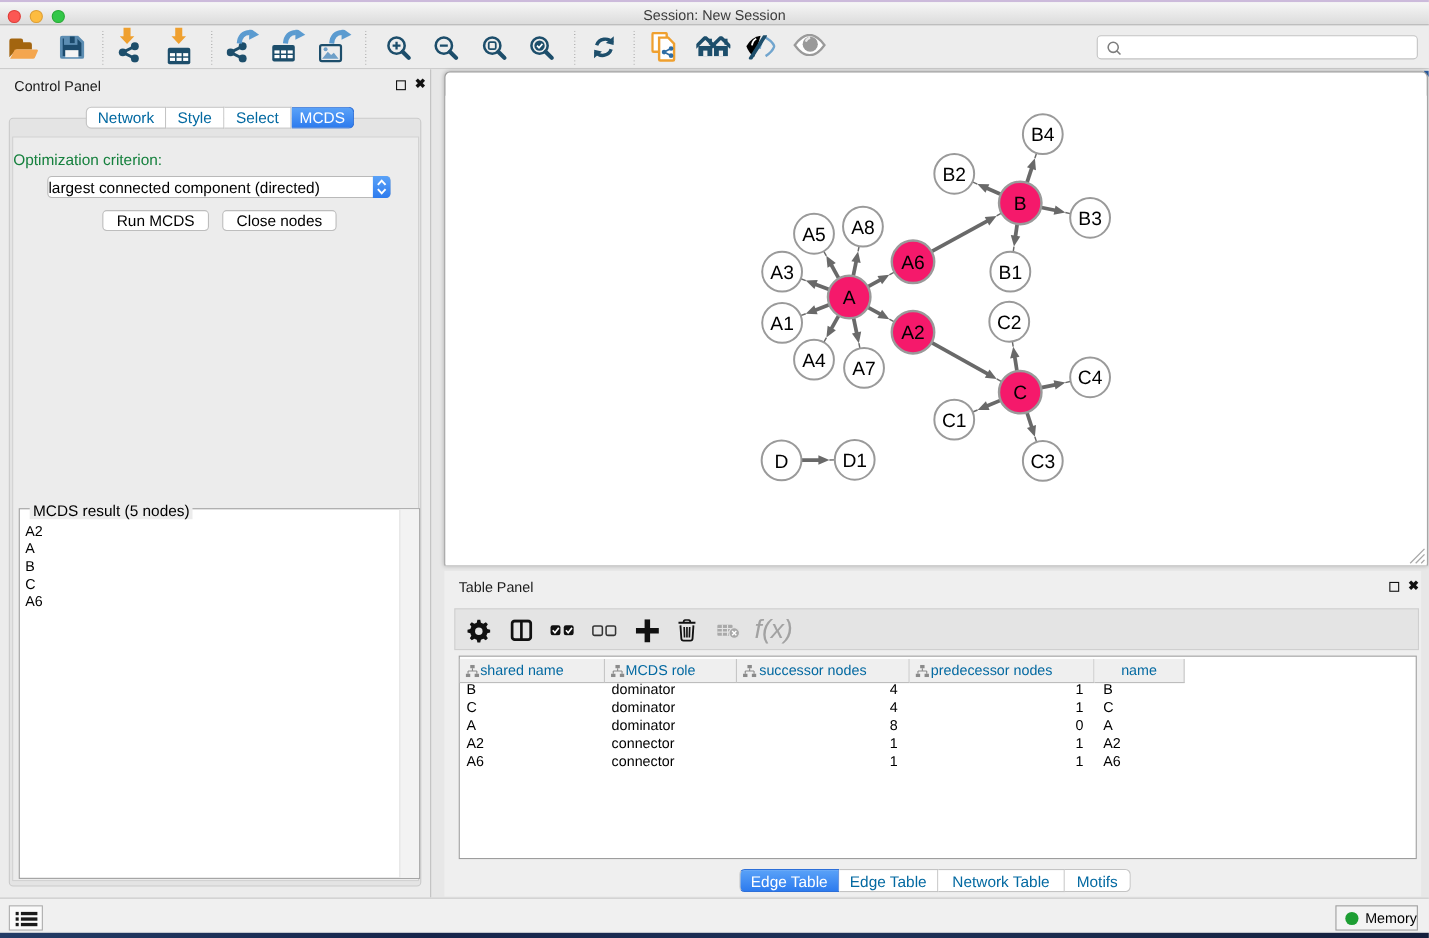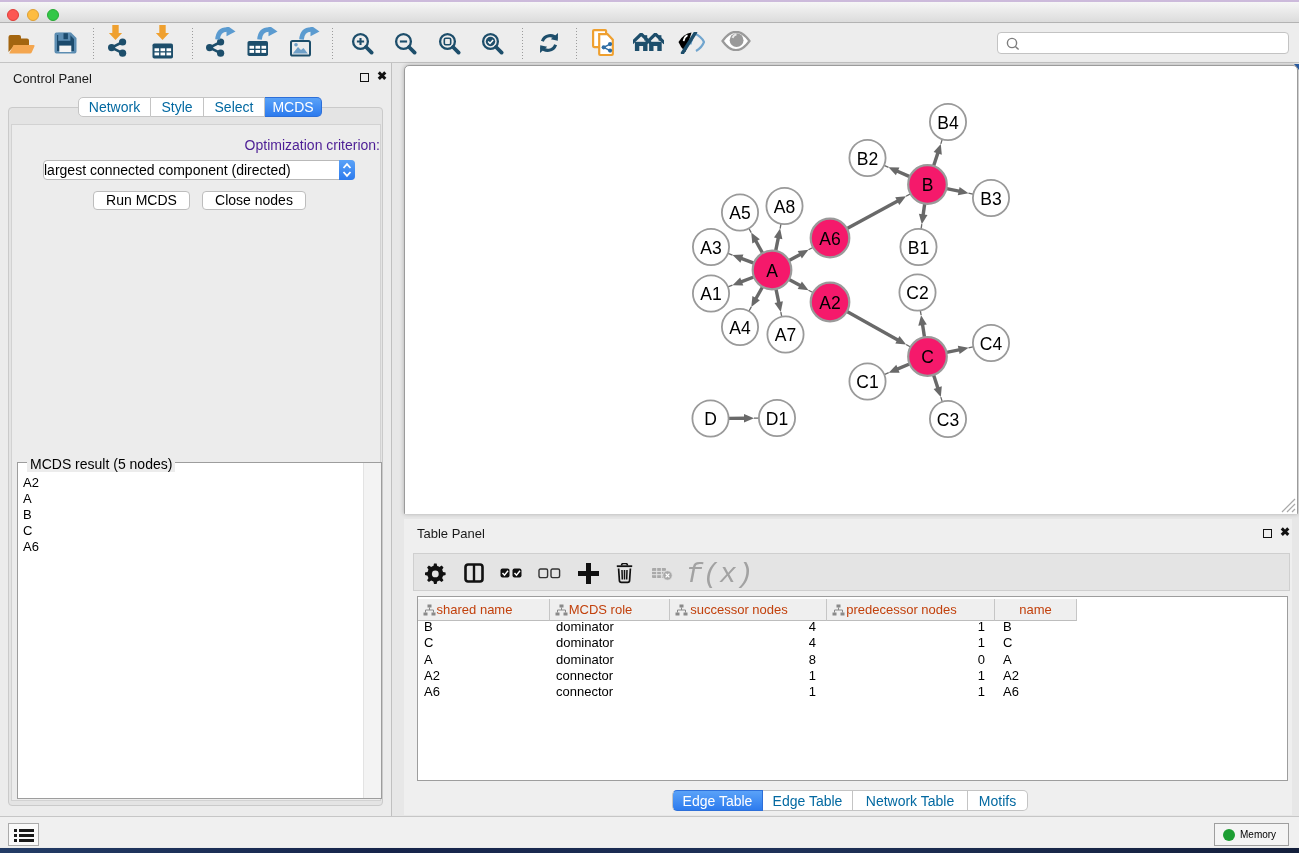--- a/index.html
+++ b/index.html
@@ -37,22 +37,22 @@
   .seg { position:absolute; display:flex; font-size:14px; }
   .seg div { background:#fff; border:1px solid #c4c4c4; border-left:none;
     display:flex; align-items:center; justify-content:center; color:#0369a1; }
   .seg div:first-child { border-left:1px solid #c4c4c4; border-radius:5px 0 0 5px; }
   .seg div:last-child { border-radius:0 5px 5px 0; }
   .seg .sel { background:linear-gradient(#5aa2f8,#2d7bee); color:#fff; border-color:#2d6fd8; }
   #cp-tabs { left:78px; top:34px; height:20px; }
   #cp-tabs .s1{width:73px}#cp-tabs .s2{width:53px}#cp-tabs .s3{width:61px}#cp-tabs .s4{width:57px}
   #cp-inner { position:absolute; left:11px; top:61px; width:370px; height:677px;
     background:#ececec; border:1px solid #d2d2d2; }
-  #opt-label { position:absolute; left:0; top:12px; width:100%; text-align:right;
-    font-size:14px; color:#4c1d95; }
+  #opt-label { position:absolute; left:0; top:12px; width:100%; text-align:left;
+    font-size:14px; color:#15803d; }
   #cp-select { position:absolute; left:31px; top:35px; width:312px; height:20px;
     background:#fff; border:1px solid #b9b9b9; border-radius:4px; font-size:14px;
     line-height:18px; color:#000; }
   #cp-select .updown { position:absolute; right:-1px; top:-1px; width:16px; height:20px;
     background:linear-gradient(#5aa2f8,#2d7bee); border-radius:0 4px 4px 0; }
   .pbtn { position:absolute; top:66px; height:19px; background:#fff;
     border:1px solid #bdbdbd; border-radius:4px; font-size:14px; text-align:center;
     line-height:17px; color:#000; }
   #mcds-fs { position:absolute; left:5px; top:331px; width:365px; height:343px; }
   #mcds-fs .box { position:absolute; left:0; top:6px; right:0; bottom:0;
@@ -76,46 +76,47 @@
     font-size:13px; color:#2b2b2b; }
   #canvas { position:absolute; left:0; top:21px; width:892px; height:427px; background:#fff; }
   
   #tpanel { left:404px; top:456px; width:888px; height:296px; background:#efefef; }
   #tpanel .hdr { position:absolute; left:13px; top:7px; font-size:13px; color:#1a1a1a; }
   #tp-toolbar { position:absolute; left:9px; top:34px; width:877px; height:38px;
     background:#e4e4e4; border:1px solid #cfcfcf; }
   #tp-table { position:absolute; left:13px; top:77px; width:871px; height:185px;
     background:#fff; border:1px solid #9d9d9d; }
   #tp-head { position:absolute; left:0; top:2px; height:22px; display:flex;
-    font-size:13px; color:#c2410c;justify-content:center; }
+    font-size:13px; color:#0369a1;justify-content:center; }
   #tp-head .c { background:#efefef; border-right:1px solid #c6c6c6;
     border-bottom:1px solid #bdbdbd; display:flex; align-items:center;
     justify-content:center; position:relative; }
   .trow { position:absolute; font-size:13px; color:#000; height:16px; line-height:16px; }
   #tbl-tabs { left:268px; top:271px; height:21px; }
   #tbl-tabs .s1{width:91px}#tbl-tabs .s2{width:90px}#tbl-tabs .s3{width:115px}#tbl-tabs .s4{width:60px}
   
   #statusbar { left:0; top:816px; width:1299px; height:31px; background:#f0f0f0;
     border-top:1px solid #c6c6c6; }
   #listbtn { position:absolute; left:8px; top:6px; width:31px; height:23px;
     background:#fafafa; border:1px solid #ababab; }
   #membtn { position:absolute; left:1214px; top:6px; width:75px; height:23px;
-    background:#f4f4f4; border:1px solid #9e9e9e; font-size:10px; line-height:21px;
-    color:#000; padding-left:25px; }
+    background:#f4f4f4; border:1px solid #9e9e9e; font-size:13px; line-height:21px;
+    color:#000; padding-left:11px;text-align:right; }
   #membtn .dot { position:absolute; left:8px; top:5px; width:12px; height:12px;
     border-radius:50%; background:#1d9e33; }
   #desktop-bottom { left:0; top:848px; width:1299px; height:5px; background:linear-gradient(90deg,#233c66,#16244a 30%,#1e3158 60%,#141f3c); }
 </style>
 </head>
 <body>
 <div class="abs" id="desktop-top"></div>
 <div class="abs" id="titlebar">
   <div class="light r"></div>
     <div class="light y"></div>
     <div class="light g"></div>
+  <div class="t">Session: New Session</div>
 </div>
 <div class="abs" id="toolbar">
   <svg class="ticon" style="left:8px;top:9px" width="27" height="21" viewBox="0 0 27 21">
       <path d="M0.5 4 a2 2 0 0 1 2-2 h8.5 a2 2 0 0 1 2 2 v1.5 h6 a2 2 0 0 1 2 2 V12 h-14 l-6.5 7 Z" fill="#a3650f"></path>
       <path d="M5.5 12 h20 a1 1 0 0 1 0.9 1.4 l-2.6 5.8 a2 2 0 0 1 -1.8 1.2 H1.2 Z" fill="#f4a64f"></path>
     </svg>
   <svg class="ticon" style="left:54px;top:8px" width="23" height="22" viewBox="0 0 23 22">
       <path d="M0.5 2.5 a2 2 0 0 1 2-2 H17 l5.5 5.5 V19.5 a2 2 0 0 1 -2 2 H2.5 a2 2 0 0 1 -2-2 Z" fill="#5c8db2"></path>
       <path d="M3 3 h13 l4 4 V19 H3 Z" fill="#1c4b6d"></path>
       <rect x="4.2" y="0.8" width="12.2" height="8" fill="#5c8db2"></rect>
@@ -454,21 +455,21 @@
           </g>
           <g stroke="#e4e4e4" stroke-width="1">
             <line x1="0" y1="5.4" x2="14" y2="5.4"></line>
             <line x1="0" y1="8.7" x2="14" y2="8.7"></line>
             <line x1="4.7" y1="2" x2="4.7" y2="12"></line>
             <line x1="9.4" y1="2" x2="9.4" y2="12"></line>
           </g>
           <circle cx="15.5" cy="9.5" r="4.8" fill="#a9a9a9" stroke="#e4e4e4" stroke-width="1"></circle>
           <path d="M13.6 7.6 l3.8 3.8 M17.4 7.6 l-3.8 3.8" stroke="#fff" stroke-width="1.3"></path>
         </svg>
-      <div style="position:absolute;left:272px;top:5px;font-family:Liberation Mono, monospace;font-style:italic;font-size:28px;color:#a2a2a2;">f(x)</div>
+      <div style="position:absolute;left:272px;top:5px;font-family:Liberation Sans, sans-serif;font-style:italic;font-size:24px;color:#a2a2a2;">f(x)</div>
       </div>
     <div id="tp-table">
       <div id="tp-head">
           <div class="c" style="width:132px;padding-right:18px"><svg width="13" height="12" viewBox="0 0 13 12" style="position:absolute;left:5px;top:5px">
               <rect x="4.5" y="0.5" width="4" height="3" fill="#8a8a8a"></rect>
               <path d="M6.5 3.5 V6 M2.5 6 H10.5 M2.5 6 V8.5 M10.5 6 V8.5" stroke="#8a8a8a" stroke-width="1" fill="none"></path>
               <rect x="0.5" y="8.5" width="4" height="3" fill="#8a8a8a"></rect>
               <rect x="8.5" y="8.5" width="4" height="3" fill="#8a8a8a"></rect>
             </svg>shared name</div>
           <div class="c" style="width:120px;padding-right:18px"><svg width="13" height="12" viewBox="0 0 13 12" style="position:absolute;left:5px;top:5px">

